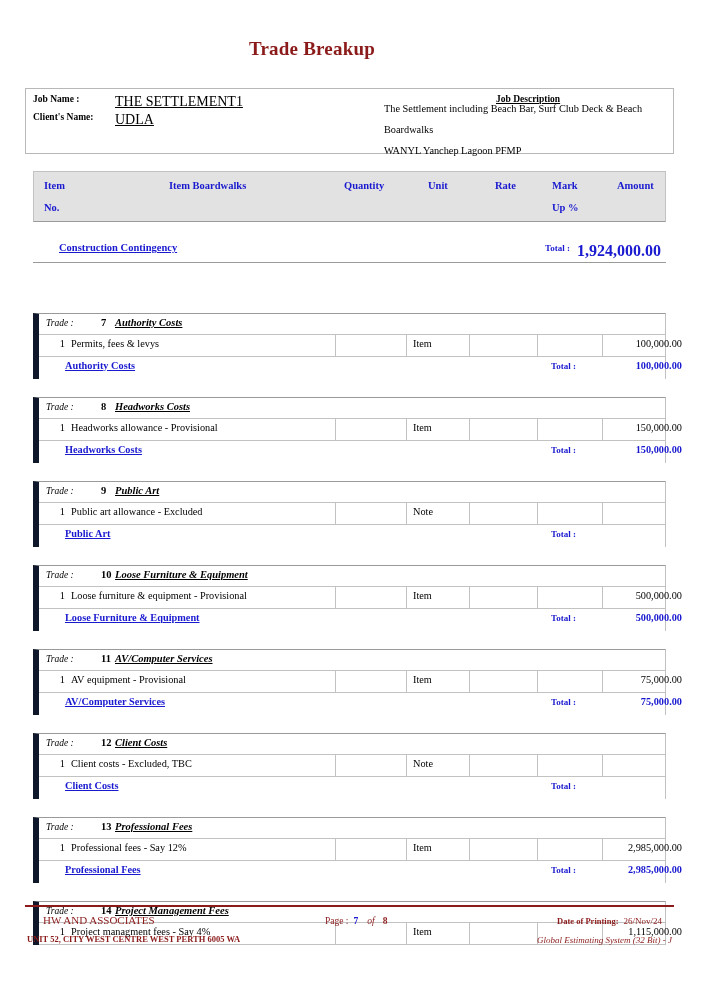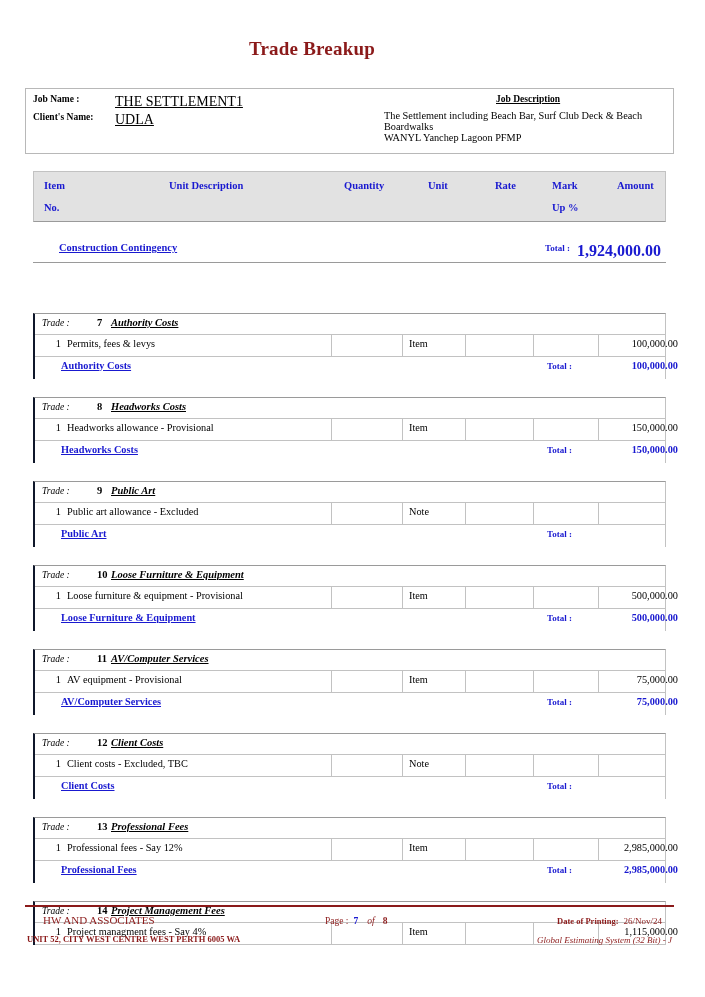--- a/index.html
+++ b/index.html
@@ -57,24 +57,24 @@
     position: absolute;
     left: 470px;
     top: 5px;
     font-size: 9.5px;
     font-weight: bold;
     text-decoration: underline;
   }
   .jb-desc-body {
     position: absolute;
     left: 358px;
-    top: 21px;
+    top: 9px;
     width: 300px;
     font-size: 10.3px;
-    line-height: 11px;
+    line-height: 21px;
   }
 
   
   .tbl {
     position: absolute;
     top: 163px;
     left: 25px;
     width: 649px;
     border-collapse: collapse;
     table-layout: fixed;
@@ -131,21 +131,21 @@
     font-weight: bold;
     color: #1919d0;
     text-align: left;
   }
 
   .spacer-row { height: 18px; }
 
   
   .trade-block {
     border-top: 1px solid #9a9a9a;
-    border-left: 2px solid #0f172a;
+    border-left: 6px solid #0f172a;
     border-right: 1px solid #c2c2c2;
   }
   .trade-hdr {
     position: relative;
     height: 20px;
     border-bottom: 1px solid #c2c2c2;
   }
   .trade-lbl {
     position: absolute;
     left: 7px;
@@ -294,21 +294,21 @@
 </div>
 
 <table class="tbl">
     <tbody>
 
   <tr>
         <td>
     <div class="hdr-band">
       <span class="hdr-cell" style="left:10px;  top:8px;">Item</span>
       <span class="hdr-cell" style="left:10px;  top:30px;">No.</span>
-      <span class="hdr-cell" style="left:135px; top:8px;">Unit Description</span>
+      <span class="hdr-cell" style="left:135px; top:8px;">Item Boardwalks</span>
       <span class="hdr-cell" style="left:310px; top:8px;">Quantity</span>
       <span class="hdr-cell" style="left:394px; top:8px;">Unit</span>
       <span class="hdr-cell" style="left:461px; top:8px;">Rate</span>
       <span class="hdr-cell" style="left:518px; top:8px;">Mark</span>
       <span class="hdr-cell" style="left:518px; top:30px;">Up %</span>
       <span class="hdr-cell" style="left:583px; top:8px;">Amount</span>
     </div>
   </td>
       </tr>
 

